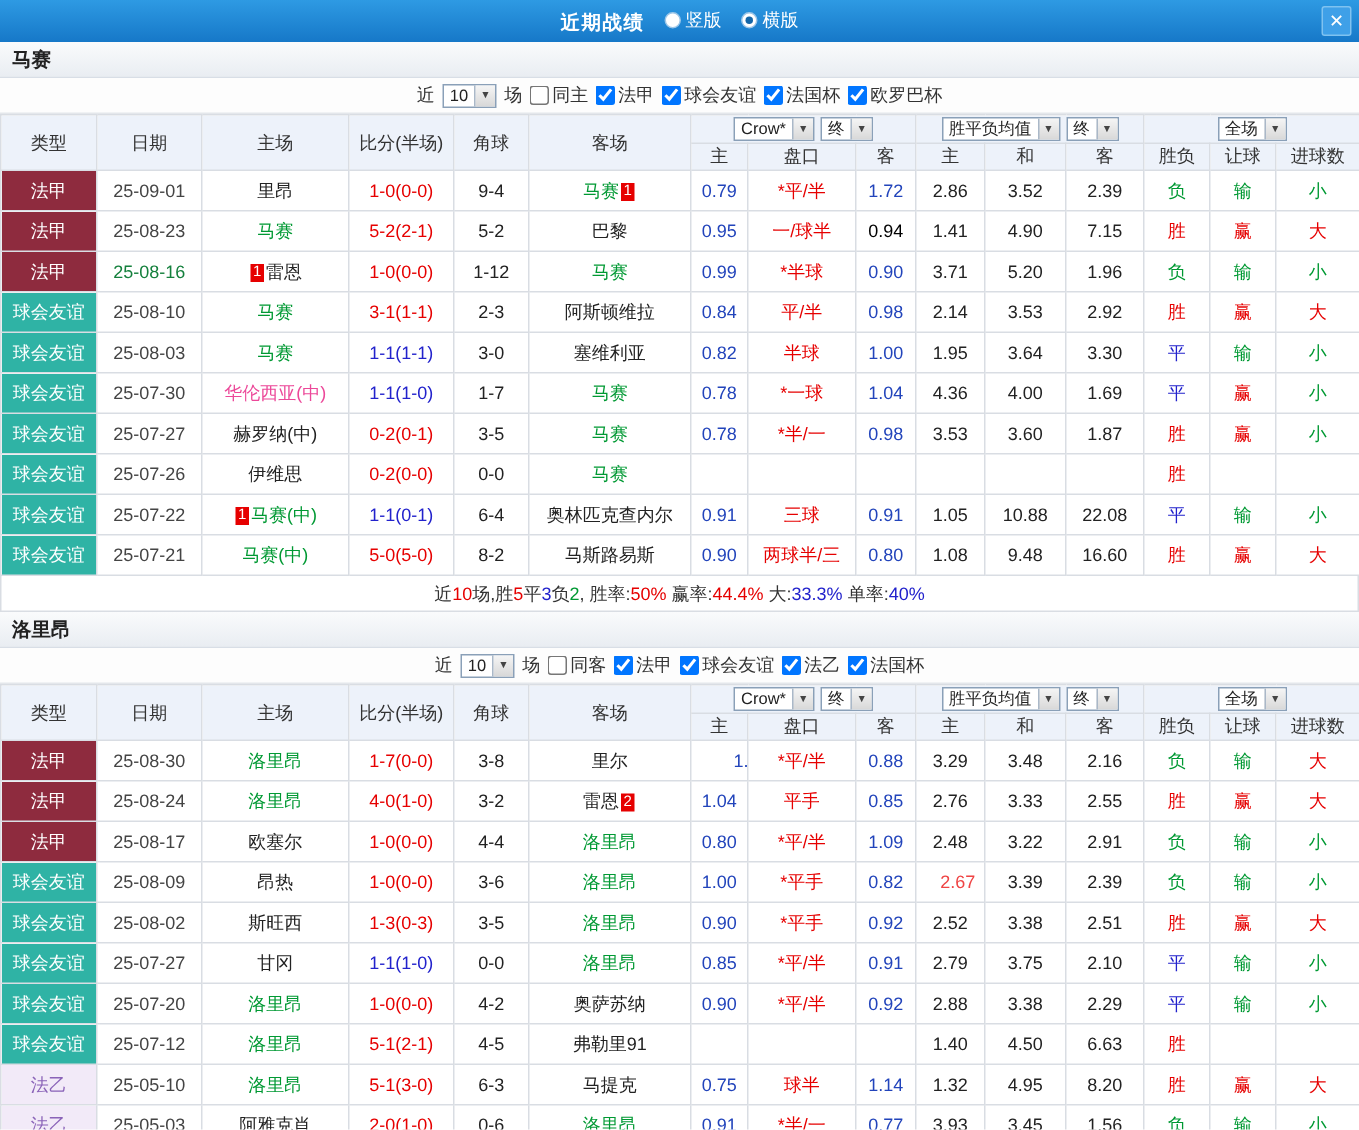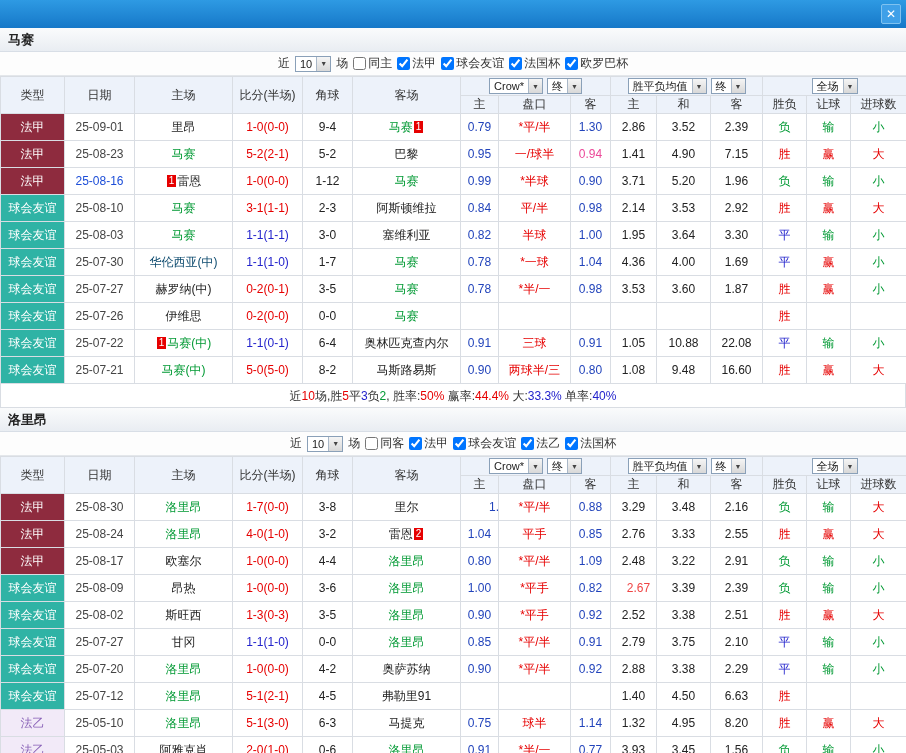--- a/index.html
+++ b/index.html
@@ -31,20 +31,31 @@
   .ctrl-flex{display:flex;justify-content:center;gap:4px;}
   tbody td{height:27px;font-size:12px;background:#fff;}
   .badge{display:inline-block;color:#fff;font-size:10px;line-height:12px;padding:0 2px;margin:0 1px;vertical-align:1px;}
   .summary{height:24px;line-height:24px;text-align:center;border:1px solid #D9DDE3;border-top:none;font-size:12px;}
 </style>
 </head>
 <body>
 
 <div class="window">
   <div class="titlebar">
+    <div class="title-group">
+      <span class="title">近期战绩</span>
+      <label class="radio-opt">
+        <span class="radio" id="radio-v"></span>
+        <span>竖版</span>
+      </label>
+      <label class="radio-opt">
+        <span class="radio selected" id="radio-h"></span>
+        <span>横版</span>
+      </label>
+    </div>
     <span class="close-btn">✕</span>
   </div>
   <div id="sections">
       <div class="section">
         <div class="team-hdr">马赛</div>
         <div class="filter-bar">
           <span>近</span>
           <span class="sel">
             <span class="sel-label">10</span>
             <span class="sel-arrow">▼</span>
@@ -145,48 +156,48 @@
           <tbody>
             <tr>
               <td style="background: rgb(142, 43, 62); color: rgb(255, 255, 255);">法甲</td>
               <td style="color: rgb(68, 68, 68);">25-09-01</td>
               <td><span style="color: rgb(34, 34, 34);">里昂</span></td>
               <td style="color: rgb(230, 0, 0);">1-0(0-0)</td>
               <td>9-4</td>
               <td><span style="color: rgb(0, 153, 51);">马赛</span><span class="badge" style="background: rgb(230, 0, 0);">1</span></td>
               <td style="color: rgb(34, 68, 187);">0.79</td>
               <td style="color: rgb(230, 0, 0);">*平/半</td>
-              <td style="color: rgb(34, 68, 187);">1.30</td>
+              <td style="color: rgb(34, 68, 187);">1.72</td>
               <td style="color: rgb(34, 34, 34);">2.86</td>
               <td style="color: rgb(34, 34, 34);">3.52</td>
               <td style="color: rgb(34, 34, 34);">2.39</td>
               <td style="color: rgb(0, 153, 51);">负</td>
               <td style="color: rgb(0, 153, 51);">输</td>
               <td style="color: rgb(0, 153, 51);">小</td>
             </tr>
             <tr>
               <td style="background: rgb(142, 43, 62); color: rgb(255, 255, 255);">法甲</td>
               <td style="color: rgb(68, 68, 68);">25-08-23</td>
               <td><span style="color: rgb(0, 153, 51);">马赛</span></td>
               <td style="color: rgb(230, 0, 0);">5-2(2-1)</td>
               <td>5-2</td>
               <td><span style="color: rgb(34, 34, 34);">巴黎</span></td>
               <td style="color: rgb(34, 68, 187);">0.95</td>
               <td style="color: rgb(230, 0, 0);">一/球半</td>
-              <td style="color: #ec4899;">0.94</td>
+              <td style="color: #000000;">0.94</td>
               <td style="color: rgb(34, 34, 34);">1.41</td>
               <td style="color: rgb(34, 34, 34);">4.90</td>
               <td style="color: rgb(34, 34, 34);">7.15</td>
               <td style="color: rgb(230, 0, 0);">胜</td>
               <td style="color: rgb(230, 0, 0);">赢</td>
               <td style="color: rgb(230, 0, 0);">大</td>
             </tr>
             <tr>
               <td style="background: rgb(142, 43, 62); color: rgb(255, 255, 255);">法甲</td>
-              <td style="color: #1d4ed8;">25-08-16</td>
+              <td style="color: #15803d;">25-08-16</td>
               <td><span class="badge" style="background: rgb(230, 0, 0);">1</span><span style="color: rgb(34, 34, 34);">雷恩</span></td>
               <td style="color: rgb(230, 0, 0);">1-0(0-0)</td>
               <td>1-12</td>
               <td><span style="color: rgb(0, 153, 51);">马赛</span></td>
               <td style="color: rgb(34, 68, 187);">0.99</td>
               <td style="color: rgb(230, 0, 0);">*半球</td>
               <td style="color: rgb(34, 68, 187);">0.90</td>
               <td style="color: rgb(34, 34, 34);">3.71</td>
               <td style="color: rgb(34, 34, 34);">5.20</td>
               <td style="color: rgb(34, 34, 34);">1.96</td>
@@ -224,21 +235,21 @@
               <td style="color: rgb(34, 34, 34);">1.95</td>
               <td style="color: rgb(34, 34, 34);">3.64</td>
               <td style="color: rgb(34, 34, 34);">3.30</td>
               <td style="color: rgb(34, 34, 204);">平</td>
               <td style="color: rgb(0, 153, 51);">输</td>
               <td style="color: rgb(0, 153, 51);">小</td>
             </tr>
             <tr>
               <td style="background: rgb(47, 179, 165); color: rgb(255, 255, 255);">球会友谊</td>
               <td style="color: rgb(68, 68, 68);">25-07-30</td>
-              <td><span style="color: #0c4a6e;">华伦西亚(中)</span></td>
+              <td><span style="color: #ec4899;">华伦西亚(中)</span></td>
               <td style="color: rgb(34, 34, 204);">1-1(1-0)</td>
               <td>1-7</td>
               <td><span style="color: rgb(0, 153, 51);">马赛</span></td>
               <td style="color: rgb(34, 68, 187);">0.78</td>
               <td style="color: rgb(230, 0, 0);">*一球</td>
               <td style="color: rgb(34, 68, 187);">1.04</td>
               <td style="color: rgb(34, 34, 34);">4.36</td>
               <td style="color: rgb(34, 34, 34);">4.00</td>
               <td style="color: rgb(34, 34, 34);">1.69</td>
               <td style="color: rgb(34, 34, 204);">平</td>

